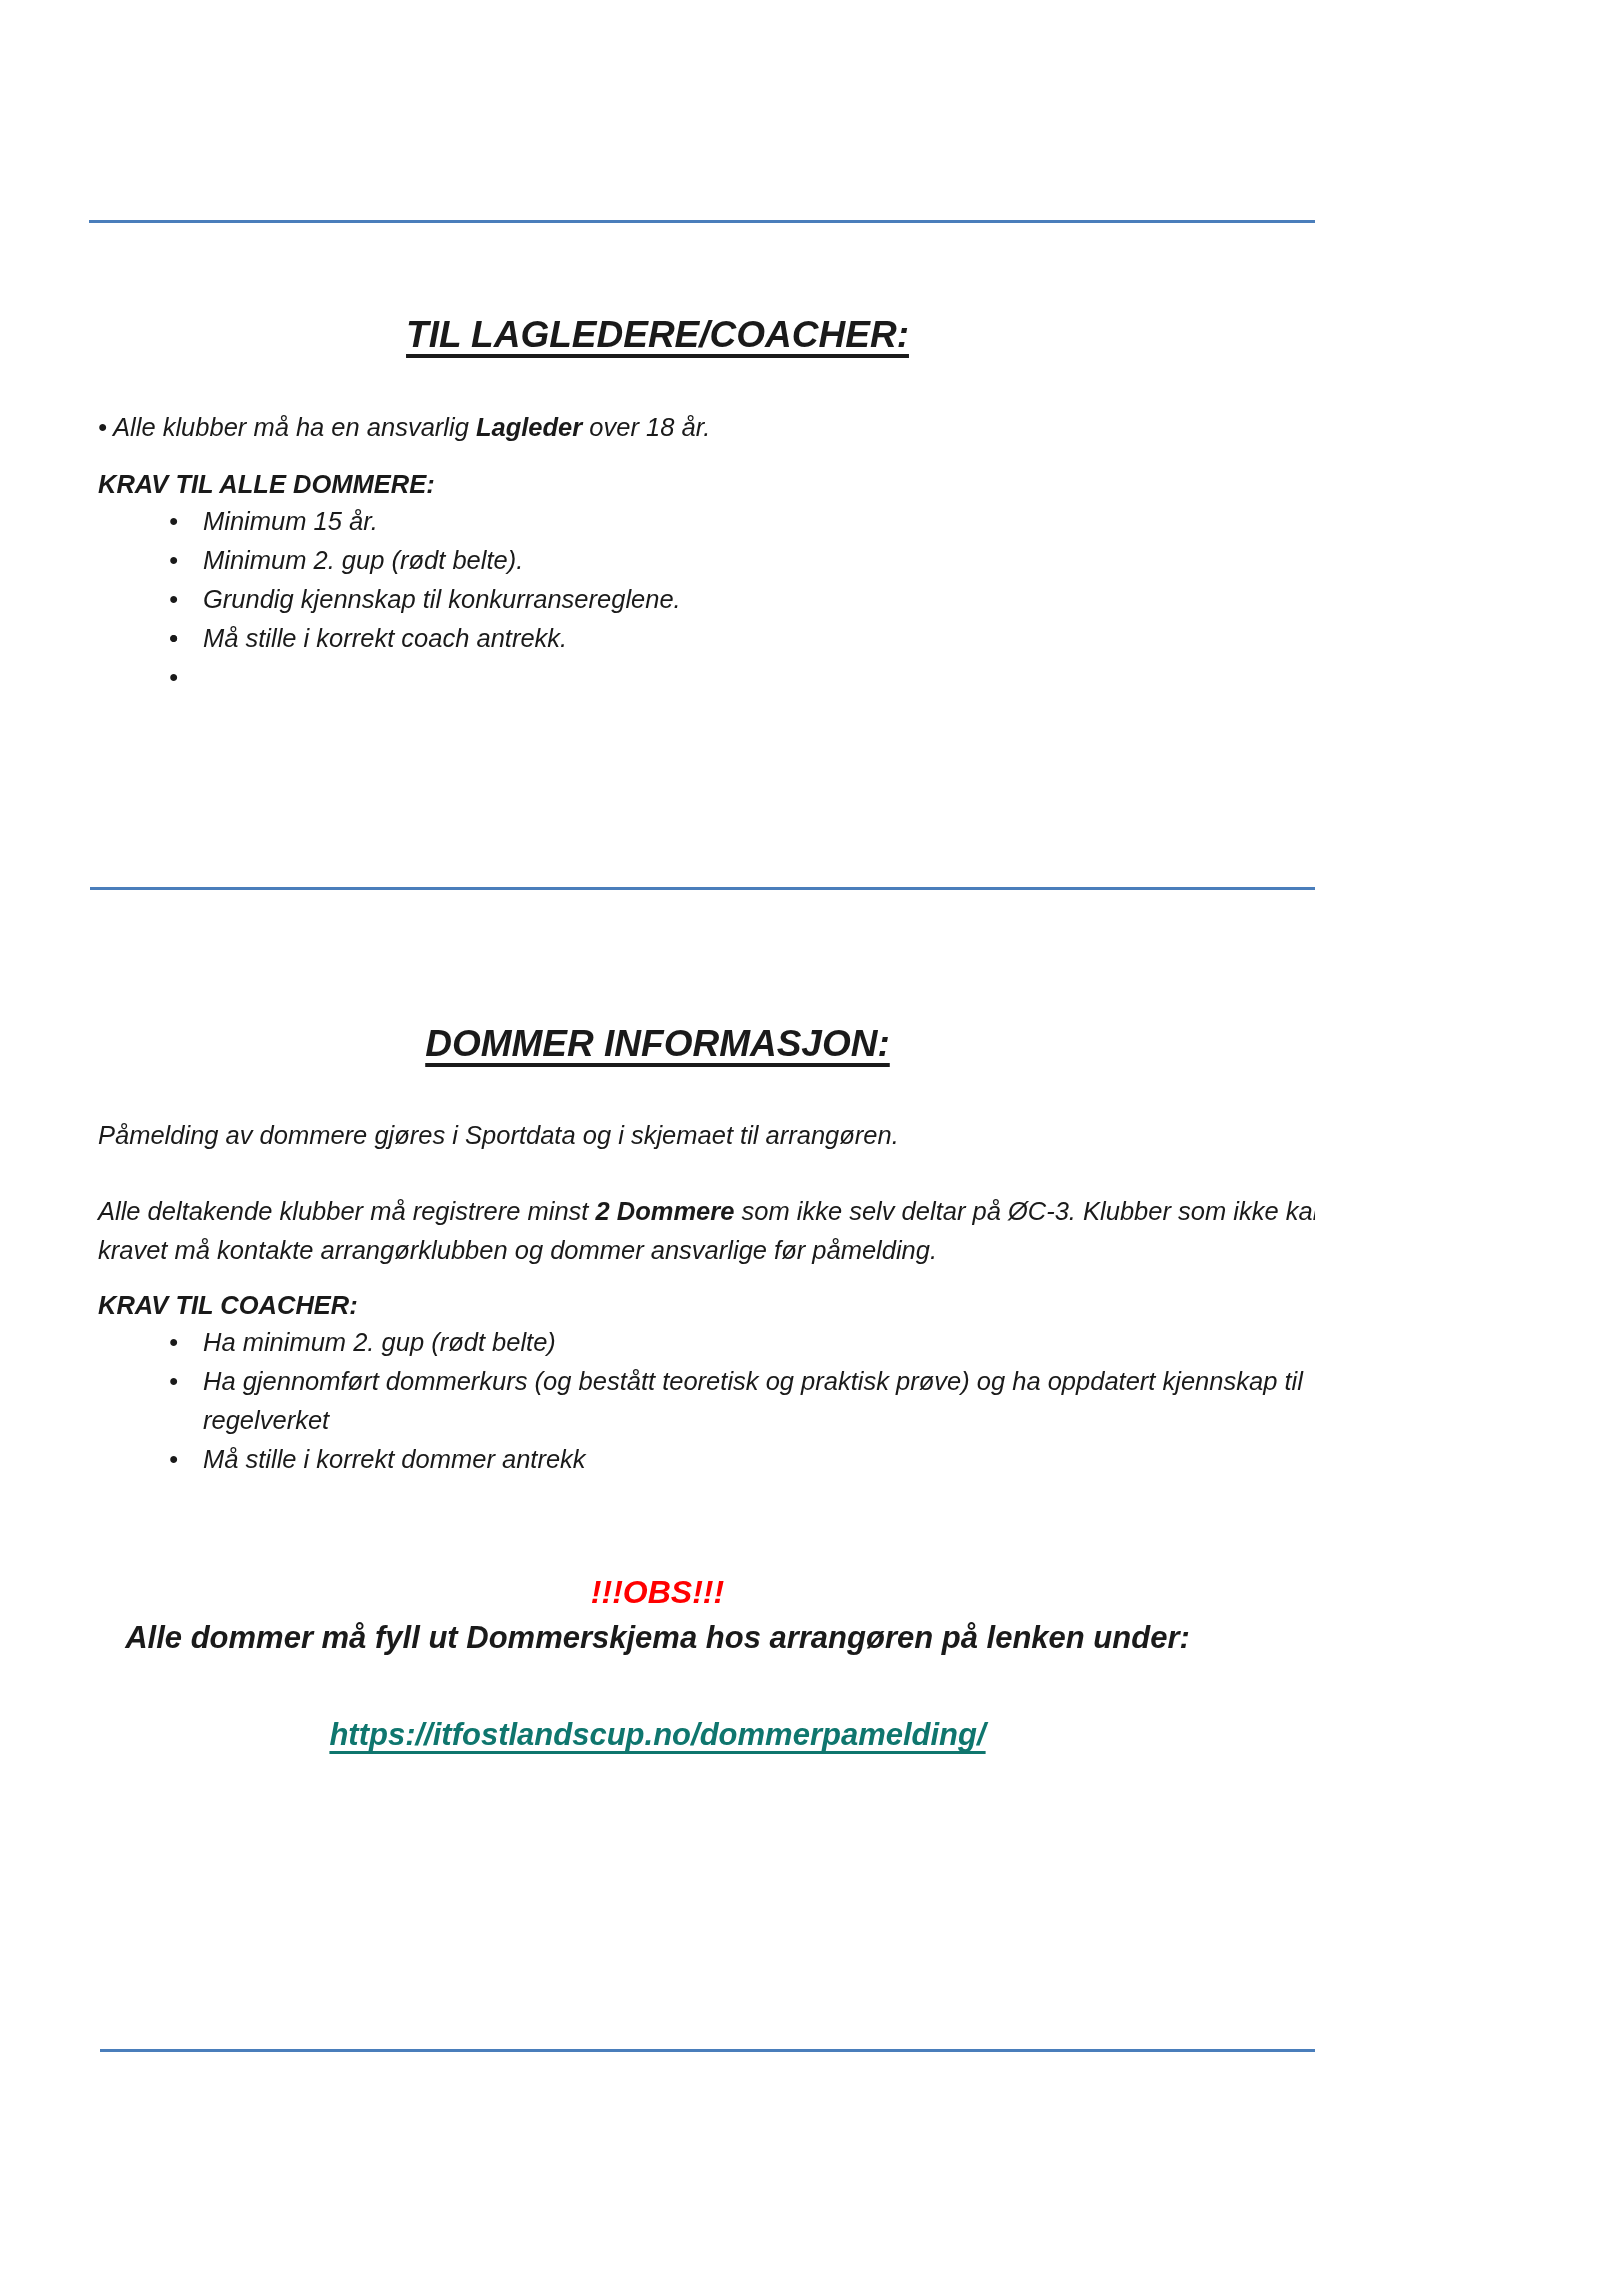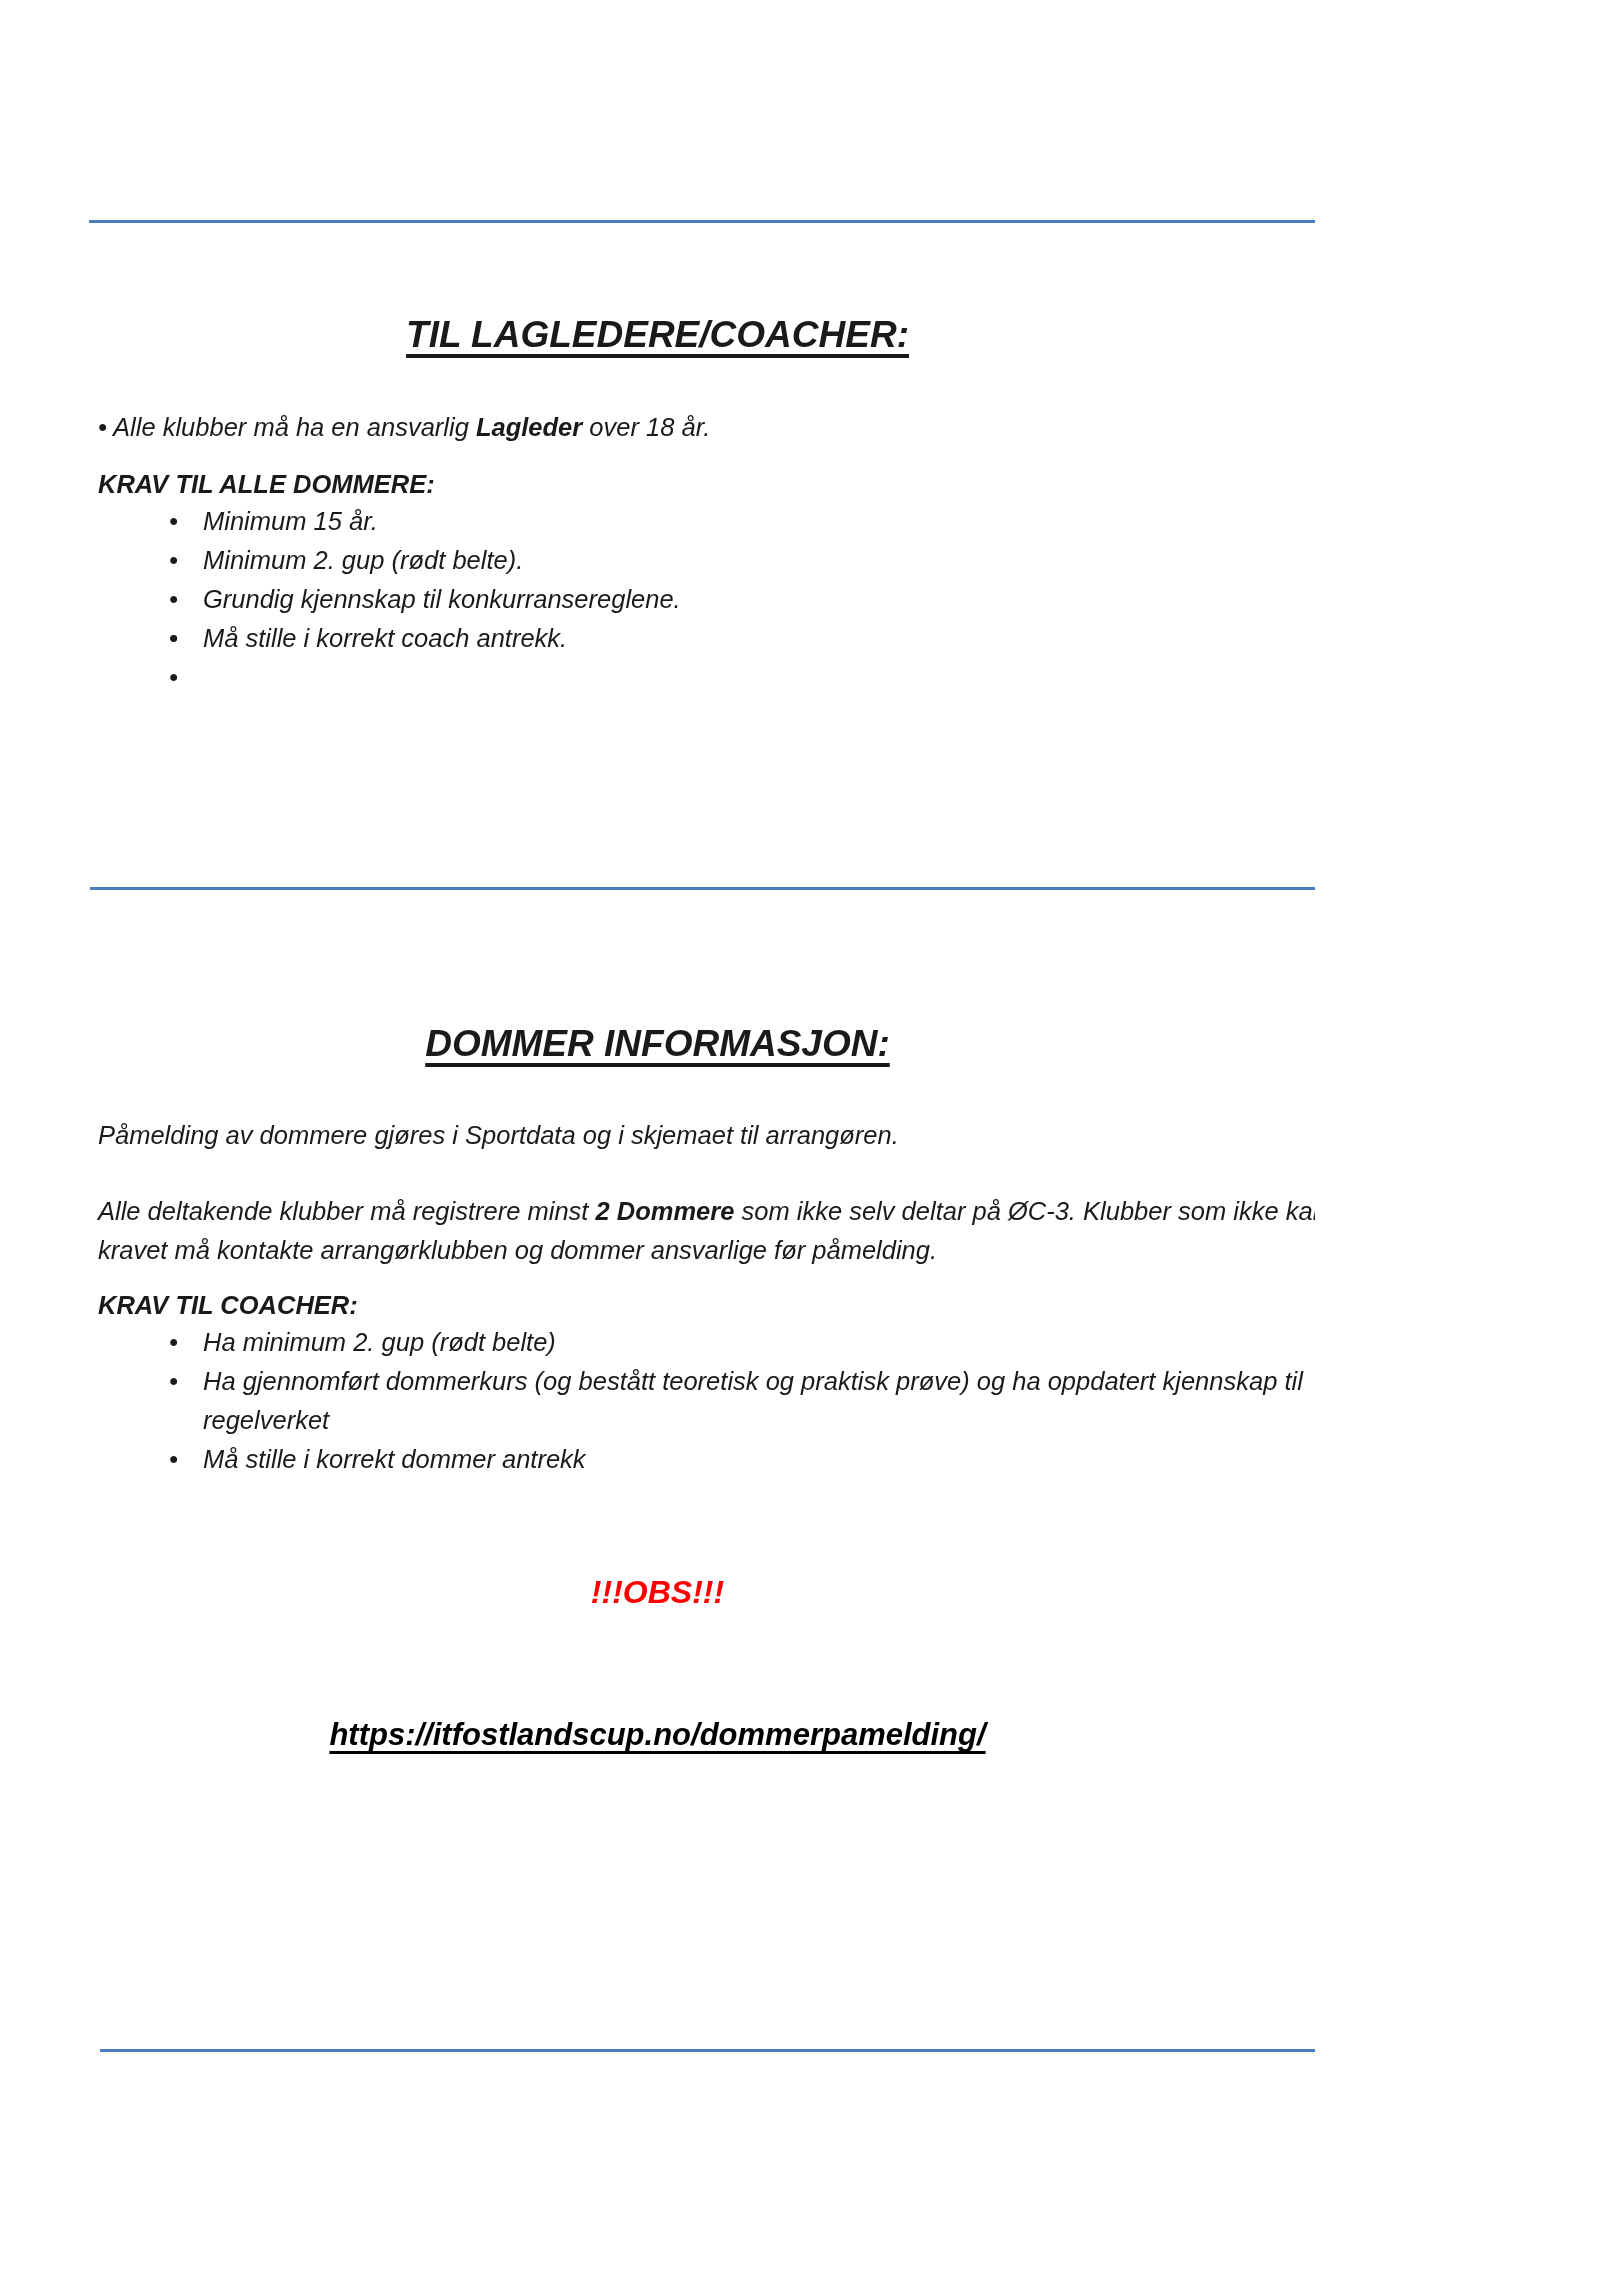--- a/index.html
+++ b/index.html
@@ -105,21 +105,21 @@
   .link-row {
     position: absolute;
     left: 0; right: 0;
     top: 1713px;
     text-align: center;
     font-size: 31px;
     font-weight: bold;
     line-height: 43px;
   }
   .link-row a {
-    color: #000000;
+    color: #0f766e;
     text-decoration: underline;
     text-decoration-thickness: 2.9px;
     text-underline-offset: 5.9px;
   }
 </style>
 </head>
 <body>
 
 <div class="page">
 
@@ -151,20 +151,21 @@
   <div class="section-heading krav-judges">KRAV TIL COACHER:</div>
 
   <ul class="req-list list-judges">
     <li><span class="bullet-dot">•</span><span>Ha minimum 2. gup (rødt belte)</span></li>
     <li><span class="bullet-dot">•</span><span>Ha gjennomført dommerkurs (og bestått teoretisk og praktisk prøve) og ha oppdatert kjennskap til regelverket</span></li>
     <li><span class="bullet-dot">•</span><span>Må stille i korrekt dommer antrekk</span></li>
   </ul>
 
   <div class="obs-line">!!!OBS!!!</div>
 
+  <div class="obs-note">Alle dommer må fyll ut Dommerskjema hos arrangøren på lenken under:</div>
 
   <div class="link-row">
     <a href="#">https://itfostlandscup.no/dommerpamelding/</a>
   </div>
 
   <div class="divider divider-bottom"></div>
 
 </div>
 
 

